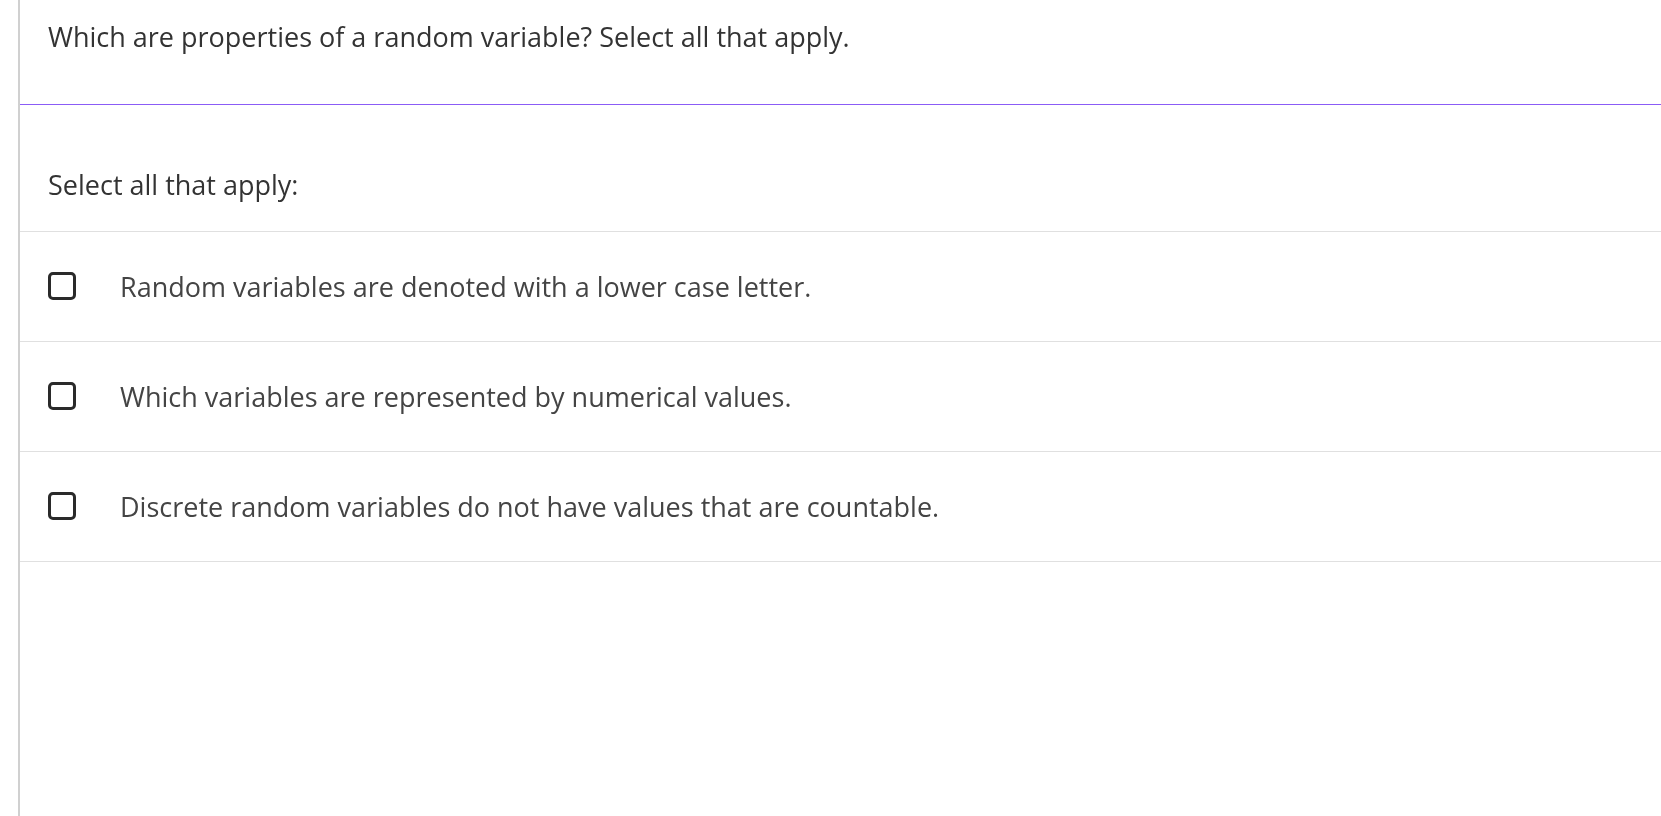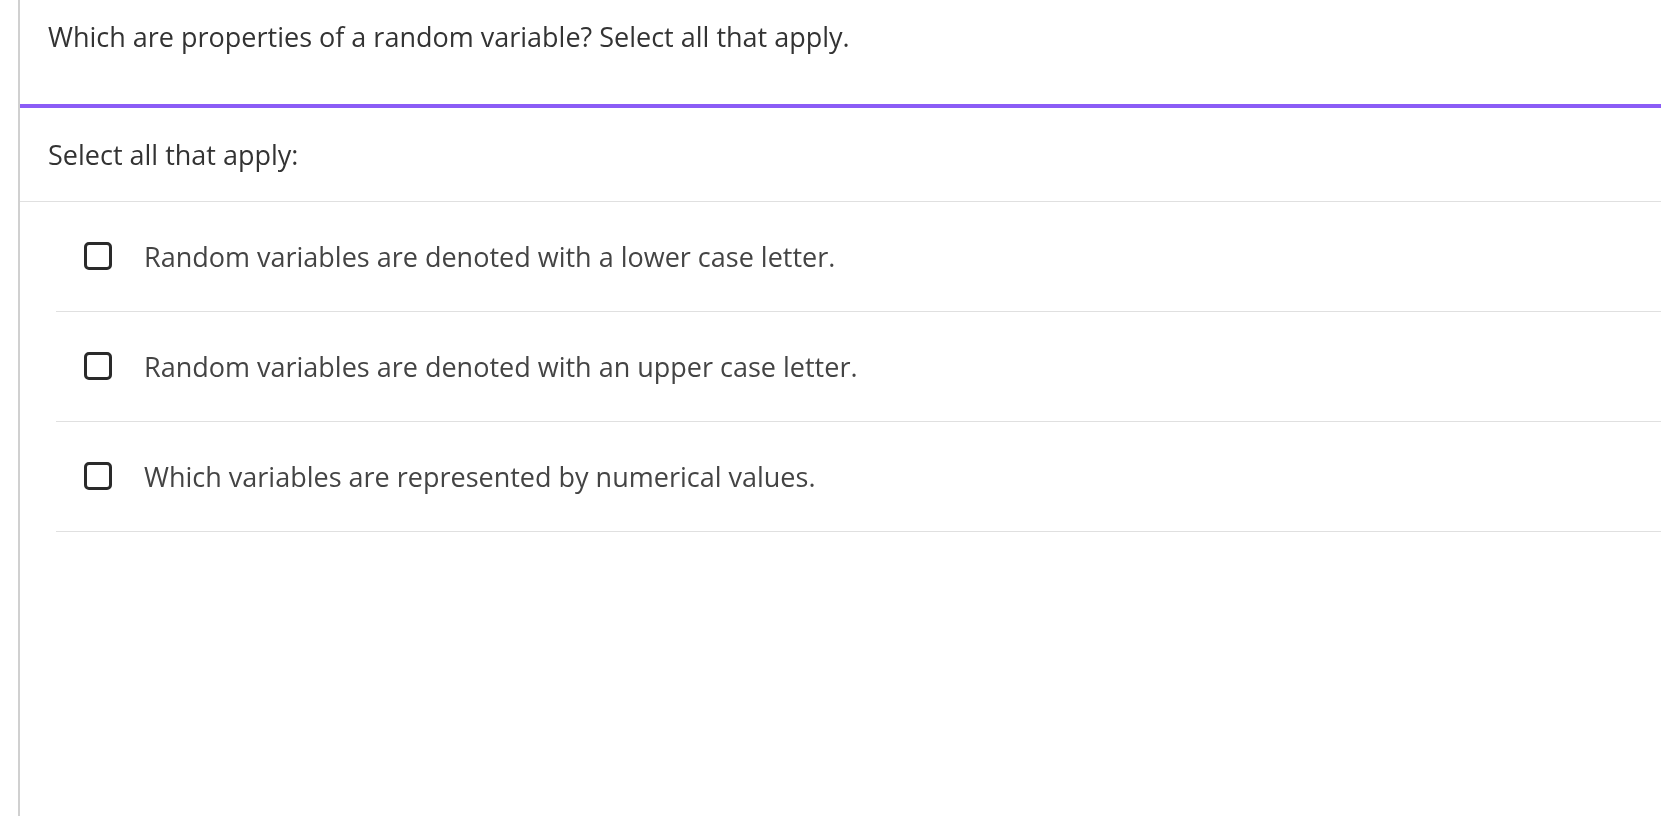--- a/index.html
+++ b/index.html
@@ -14,44 +14,44 @@
       width: 1661px;
       height: 816px;
     }
     .container {
       margin-left: 18px;
       border-left: 2px solid #d0d0d0;
       height: 100%;
     }
     .question-header {
       padding: 18px 28px 48px 28px;
-      border-bottom: 4px solid #8b5cf6;
+      border-bottom: 1px solid #8b5cf6;
     }
     .question-text {
       font-size: 27px;
       font-weight: 400;
       color: #333333;
       line-height: 1.4;
     }
     .instruction-row {
       padding: 28px 28px 28px 28px;
       border-bottom: 1px solid #e0e0e0;
     }
     .instruction-text {
       font-size: 27px;
       font-weight: 400;
       color: #333333;
+      margin-top: 33px;
     }
     .option-row {
       display: flex;
       align-items: center;
       padding: 36px 28px;
       border-bottom: 1px solid #e0e0e0;
-      gap: 32px;
-      margin-left: 36px;
+      gap: 44px;
     }
     .checkbox {
       width: 28px;
       height: 28px;
       border: 3px solid #2a2a2a;
       border-radius: 5px;
       flex-shrink: 0;
       background: #ffffff;
       cursor: pointer;
     }
@@ -72,25 +72,25 @@
 
   <div class="instruction-row">
     <div class="instruction-text">Select all that apply:</div>
   </div>
 
   <div class="option-row">
     <div class="checkbox"></div>
     <div class="option-text">Random variables are denoted with a lower case letter.</div>
   </div>
 
-  <div class="option-row">
-    <div class="checkbox"></div>
-    <div class="option-text">Random variables are denoted with an upper case letter.</div>
-  </div>
 
   <div class="option-row">
     <div class="checkbox"></div>
     <div class="option-text">Which variables are represented by numerical values.</div>
   </div>
 
 
+  <div class="option-row">
+    <div class="checkbox"></div>
+    <div class="option-text">Discrete random variables do not have values that are countable.</div>
+  </div>
 
 </div>
 
 </body></html>

